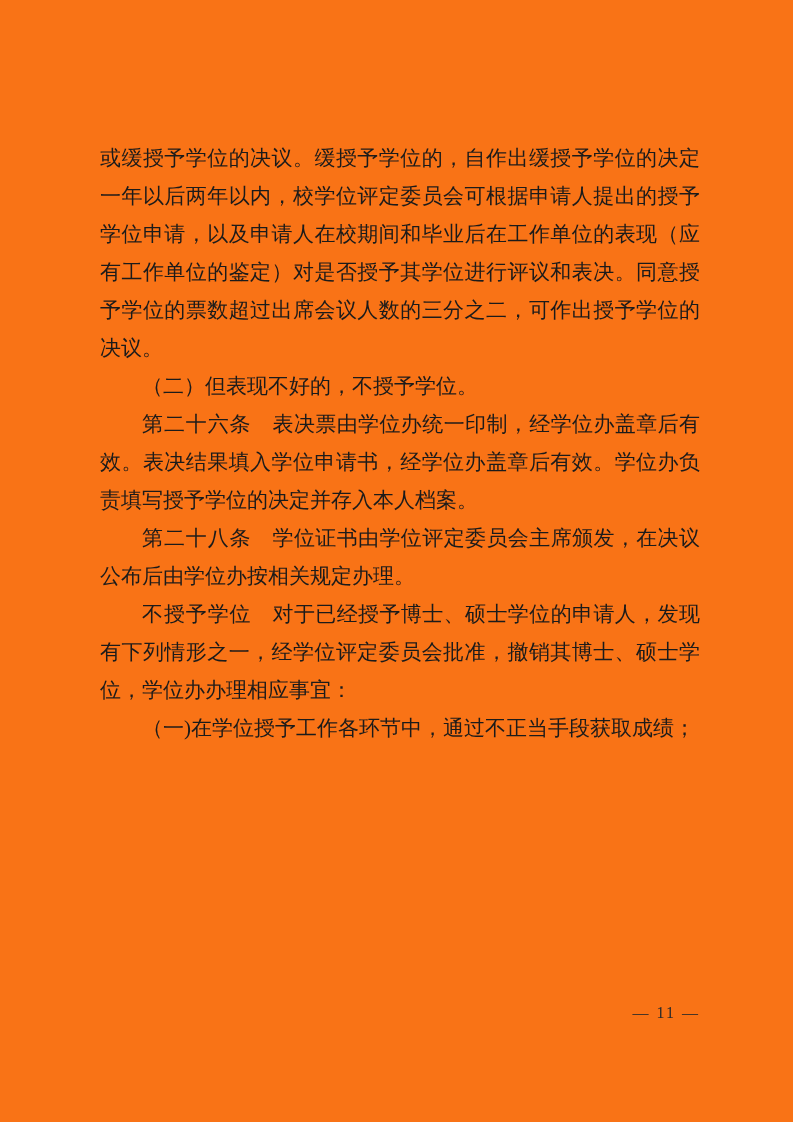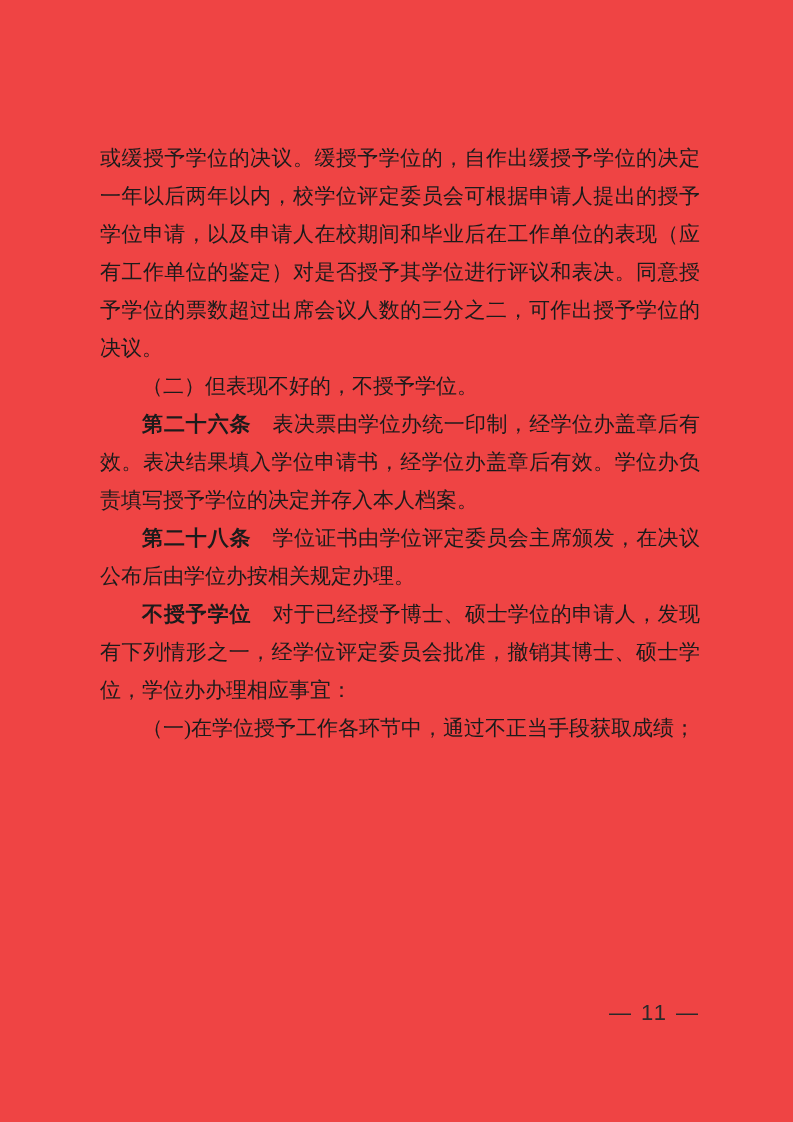--- a/index.html
+++ b/index.html
@@ -4,21 +4,21 @@
 <style>
   html, body {
     margin: 0;
     padding: 0;
     background: #ffffff;
   }
   .page {
     position: relative;
     width: 793px;
     height: 1122px;
-    background: #ef4444;
+    background: #f97316;
     overflow: hidden;
     font-family: "Liberation Serif", "DejaVu Serif", serif;
     color: #1b1b1b;
   }
   .text-block {
     position: absolute;
     left: 100px;
     top: 139px;
     width: 600px;
     font-size: 21px;
@@ -28,34 +28,34 @@
   }
   .text-block p {
     margin: 0;
     padding: 0;
     text-indent: 2em;
   }
   .text-block p.no-indent {
     text-indent: 0;
   }
   .art-num {
-    font-weight: bold;
+    font-weight: normal;
     font-family: "Liberation Sans", "DejaVu Sans", sans-serif;
     margin-right: 1em;
     letter-spacing: 0.5px;
   }
   .page-number {
     position: absolute;
     top: 1000px;
     right: 93px;
-    font-size: 22px;
+    font-size: 16px;
     line-height: 26px;
     letter-spacing: 2px;
     color: #2a2a2a;
-    font-family: Liberation Sans, sans-serif;
+    font-family: Liberation Serif, serif;
   }
 </style>
 </head>
 <body>
 
 <div class="page">
   <div class="text-block">
 
     <p class="no-indent">
       <span>或缓授予学位的决议。缓授予学位的，自作出缓授予学位的决定一年以后两年以内，校学位评定委员会可根据申请人提出的授予学位申请，以及申请人在校期间和毕业后在工作单位的表现（应有工作单位的鉴定）对是否授予其学位进行评议和表决。同意授予学位的票数超过出席会议人数的三分之二，可作出授予学位的决议。</span>

